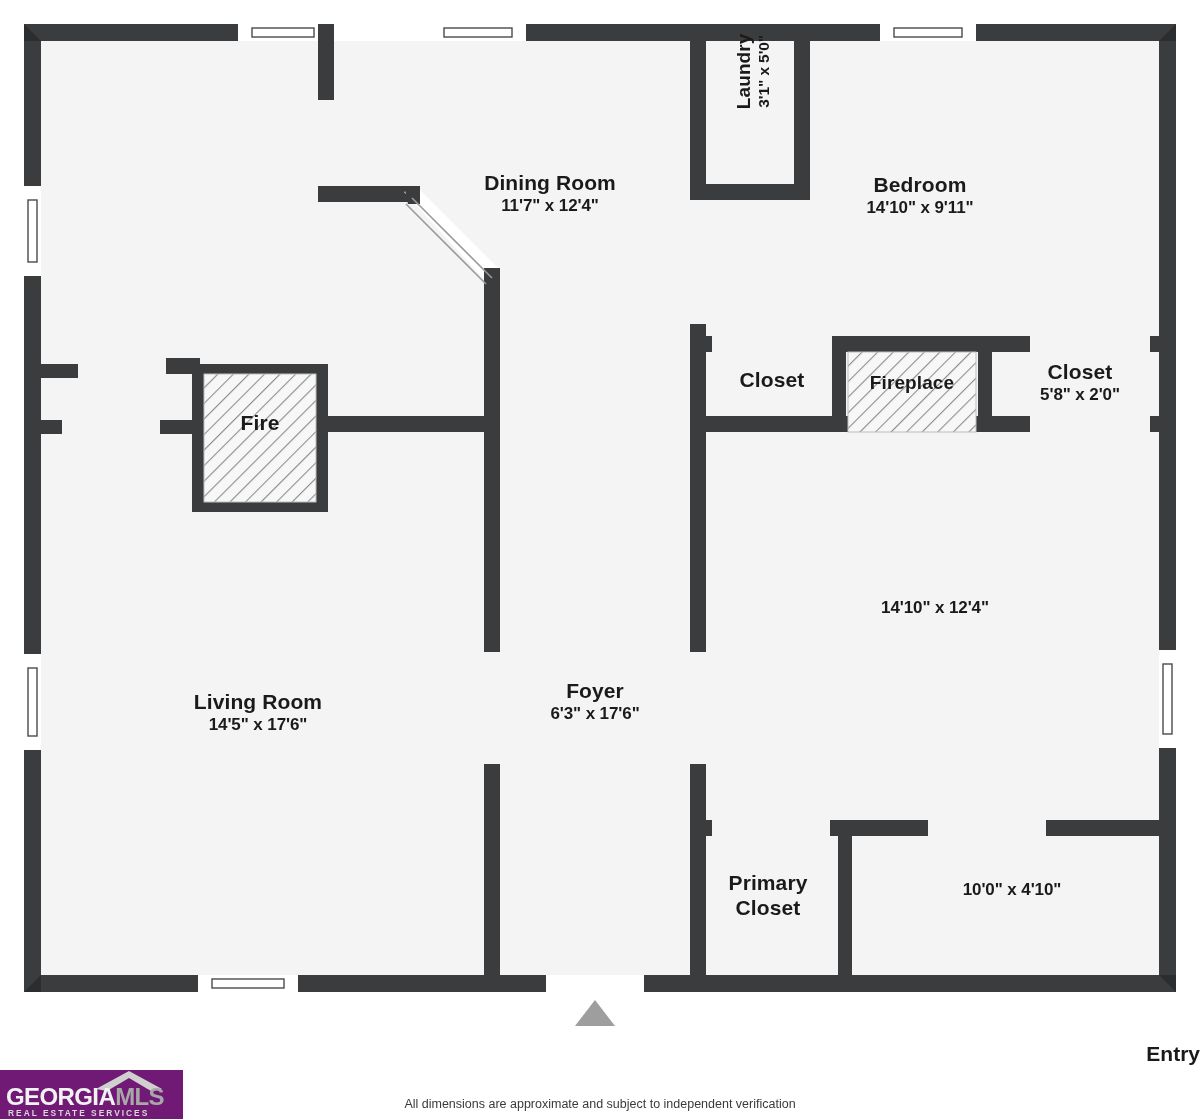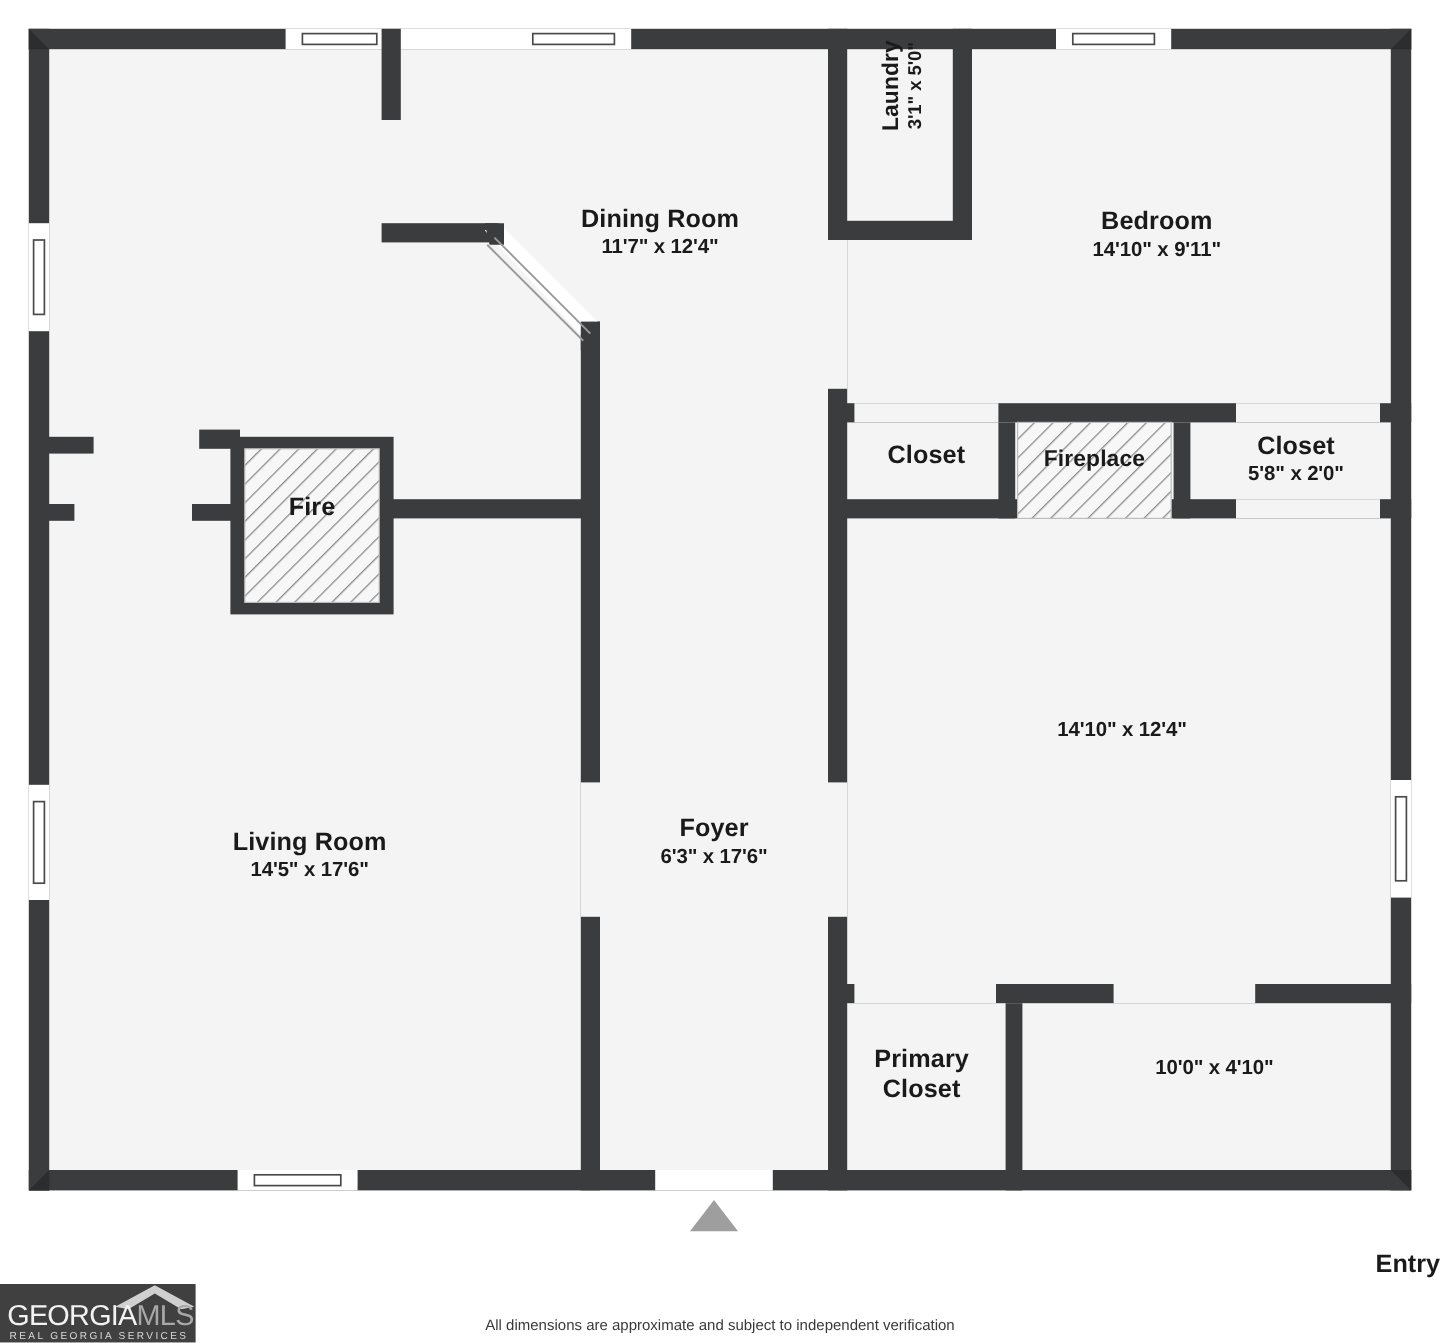--- a/index.html
+++ b/index.html
@@ -55,24 +55,25 @@
     width: 1200px;
     text-align: center;
     font-size: 12.5px;
     color: #3a3a3a;
     font-family: "Liberation Sans", sans-serif;
   }
   #mls-logo {
     position: absolute;
     left: 0;
     top: 1070px;
-    width: 163px;
+    width: 183px;
     height: 49px;
-    background: #404040;
+    background: #701a75;
     overflow: hidden;
+    font-weight: bold;
   }
   #mls-logo .roof {
     position: absolute;
     left: 96px;
     top: 1px;
     width: 66px;
     height: 20px;
   }
   #mls-logo .wordmark {
     position: absolute;
@@ -255,21 +256,21 @@
   <div class="room-label" style="left:445px; top:171px; width:210px;">
     <div class="room-name">Dining Room</div>
     <div class="room-dims">11'7" x 12'4"</div>
   </div>
 
   <div class="room-label rot90" style="left:673px; top:51px; width:160px;">
     <div class="room-name sm">Laundry</div>
     <div class="room-dims sm">3'1" x 5'0"</div>
   </div>
 
-  <div class="room-label" style="left:839px; top:173px; width:250px;">
+  <div class="room-label" style="left:795px; top:173px; width:250px;">
     <div class="room-name">Bedroom</div>
     <div class="room-dims">14'10" x 9'11"</div>
   </div>
 
 
   <div class="room-label" style="left:210px; top:411px; width:100px;">
     <div class="room-name">Fire</div>
   </div>
 
   <div class="room-label" style="left:702px; top:368px; width:140px;">
@@ -307,18 +308,18 @@
     <div class="room-dims">10'0" x 4'10"</div>
   </div>
 
   <div id="entry-label">Entry</div>
 
   <div id="mls-logo">
     <svg class="roof" viewBox="0 0 66 20">
       <polygon points="33,0 66,18 55,20 33,7 11,20 0,18" fill="#d0d0d0"></polygon>
     </svg>
     <div class="wordmark"><span class="w1">GEORGIA</span><span class="w2">MLS</span></div>
-    <div class="tagline">REAL GEORGIA SERVICES</div>
+    <div class="tagline">REAL ESTATE SERVICES</div>
   </div>
 
   <div id="footer-note">All dimensions are approximate and subject to independent verification</div>
 
 </div>
 
 </body></html>

